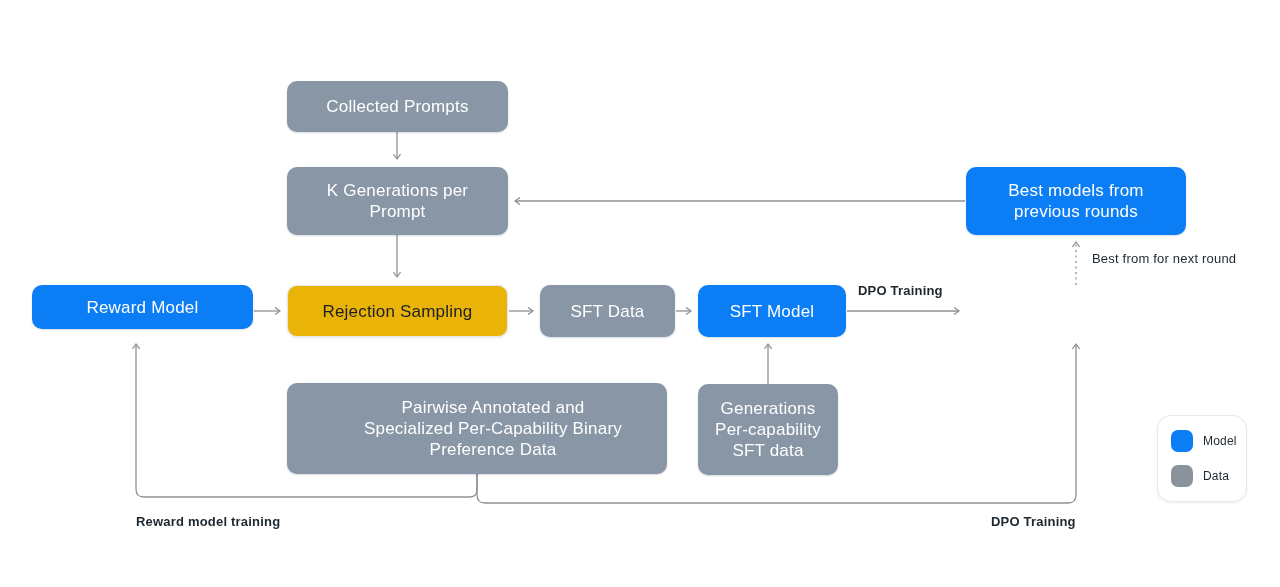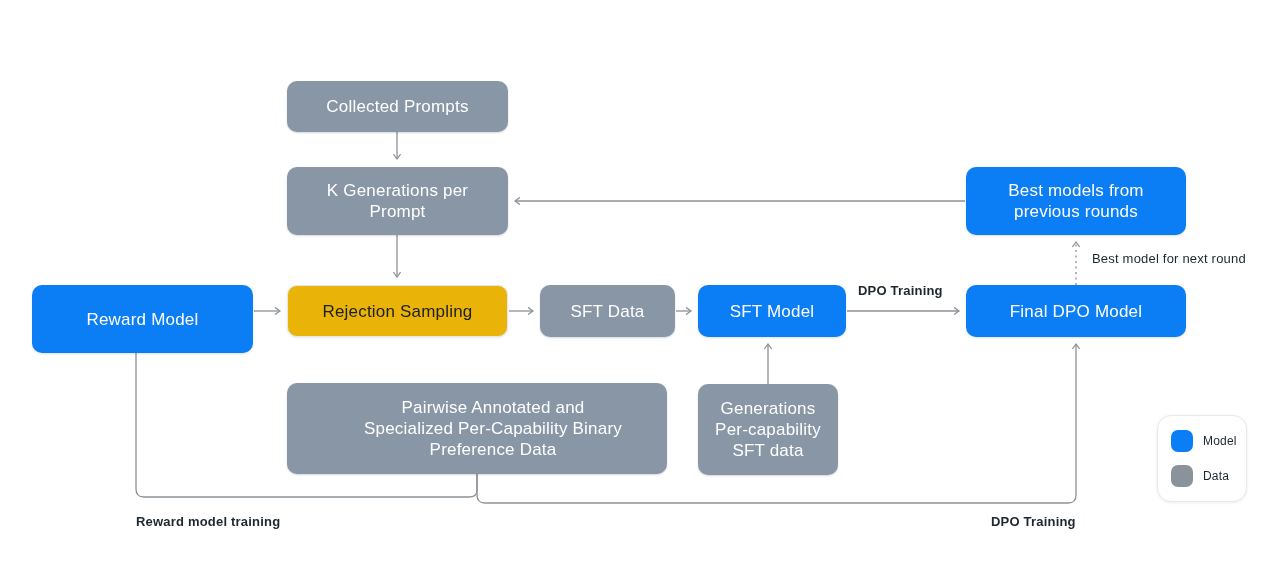--- a/index.html
+++ b/index.html
@@ -20,21 +20,21 @@
     color:#ffffff;
     white-space:pre-line;
     box-sizing:border-box;
   }
   .node.data{background:#8896A6;box-shadow:0 1px 2px rgba(20,40,60,.18);}
   .node.model{background:#0B7DF5;box-shadow:0 1px 2px rgba(20,40,60,.15);}
   .node.process{background:#eab308;color:#1C2026;border:1px solid #E4E7EB;box-shadow:0 1px 3px rgba(20,40,60,.10);}
   .n-collected{left:287px;top:81px;width:221px;height:51px;}
   .n-kgen{left:287px;top:167px;width:221px;height:68px;}
   .n-bestmodels{left:966px;top:167px;width:220px;height:68px;}
-  .n-reward{left:32px;top:285px;width:221px;height:68px;}
+  .n-reward{left:32px;top:285px;width:221px;height:44px;}
   .n-rejection{left:287px;top:285px;width:221px;height:52px;}
   .n-sftdata{left:540px;top:285px;width:135px;height:52px;}
   .n-sftmodel{left:698px;top:285px;width:148px;height:52px;}
   .n-finaldpo{left:966px;top:285px;width:220px;height:52px;}
   .n-pairwise{left:287px;top:383px;width:380px;height:91px;padding-left:32px;}
   .n-specialized{left:698px;top:384px;width:140px;height:91px;}
   .edge-label{
     position:absolute;z-index:2;
     font-size:13px;color:#1C2730;letter-spacing:.2px;
     white-space:nowrap;
@@ -94,33 +94,32 @@
 previous rounds</div>
 
   <div class="node model n-reward">Reward Model</div>
 
   <div class="node process n-rejection">Rejection Sampling</div>
 
   <div class="node data n-sftdata">SFT Data</div>
 
   <div class="node model n-sftmodel">SFT Model</div>
 
-  <div class="node model n-finaldpo">Final DPO Model</div>
 
   <div class="node data n-pairwise">Pairwise Annotated and
 Specialized Per-Capability Binary
 Preference Data</div>
 
   <div class="node data n-specialized">Generations
 Per-capability
 SFT data</div>
 
   <div class="edge-label w600 l-dpo-top">DPO Training</div>
 
-  <div class="edge-label w500 l-best-next">Best model for next round</div>
+  <div class="edge-label w500 l-best-next">Best from for next round</div>
 
   <div class="edge-label w600 l-reward-training">Reward model training</div>
 
   <div class="edge-label w600 l-dpo-bottom">DPO Training</div>
 
   <div class="legend">
     <div class="legend-item">
       <span class="swatch swatch-model"></span>
       <span class="legend-label">Model</span>
     </div>

